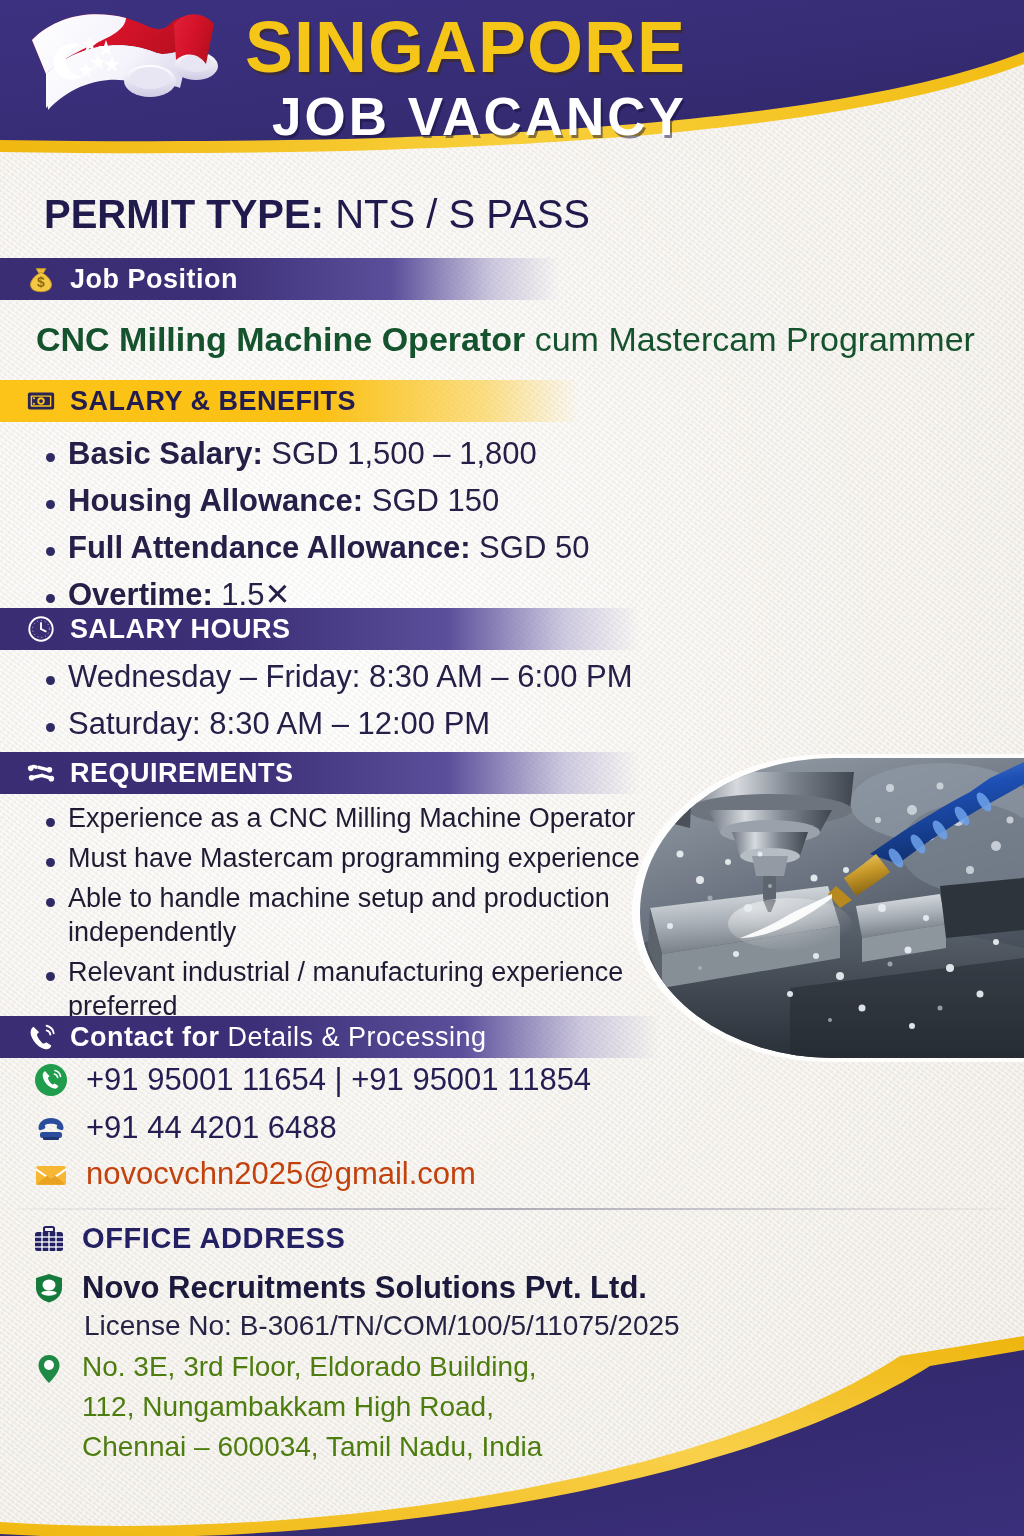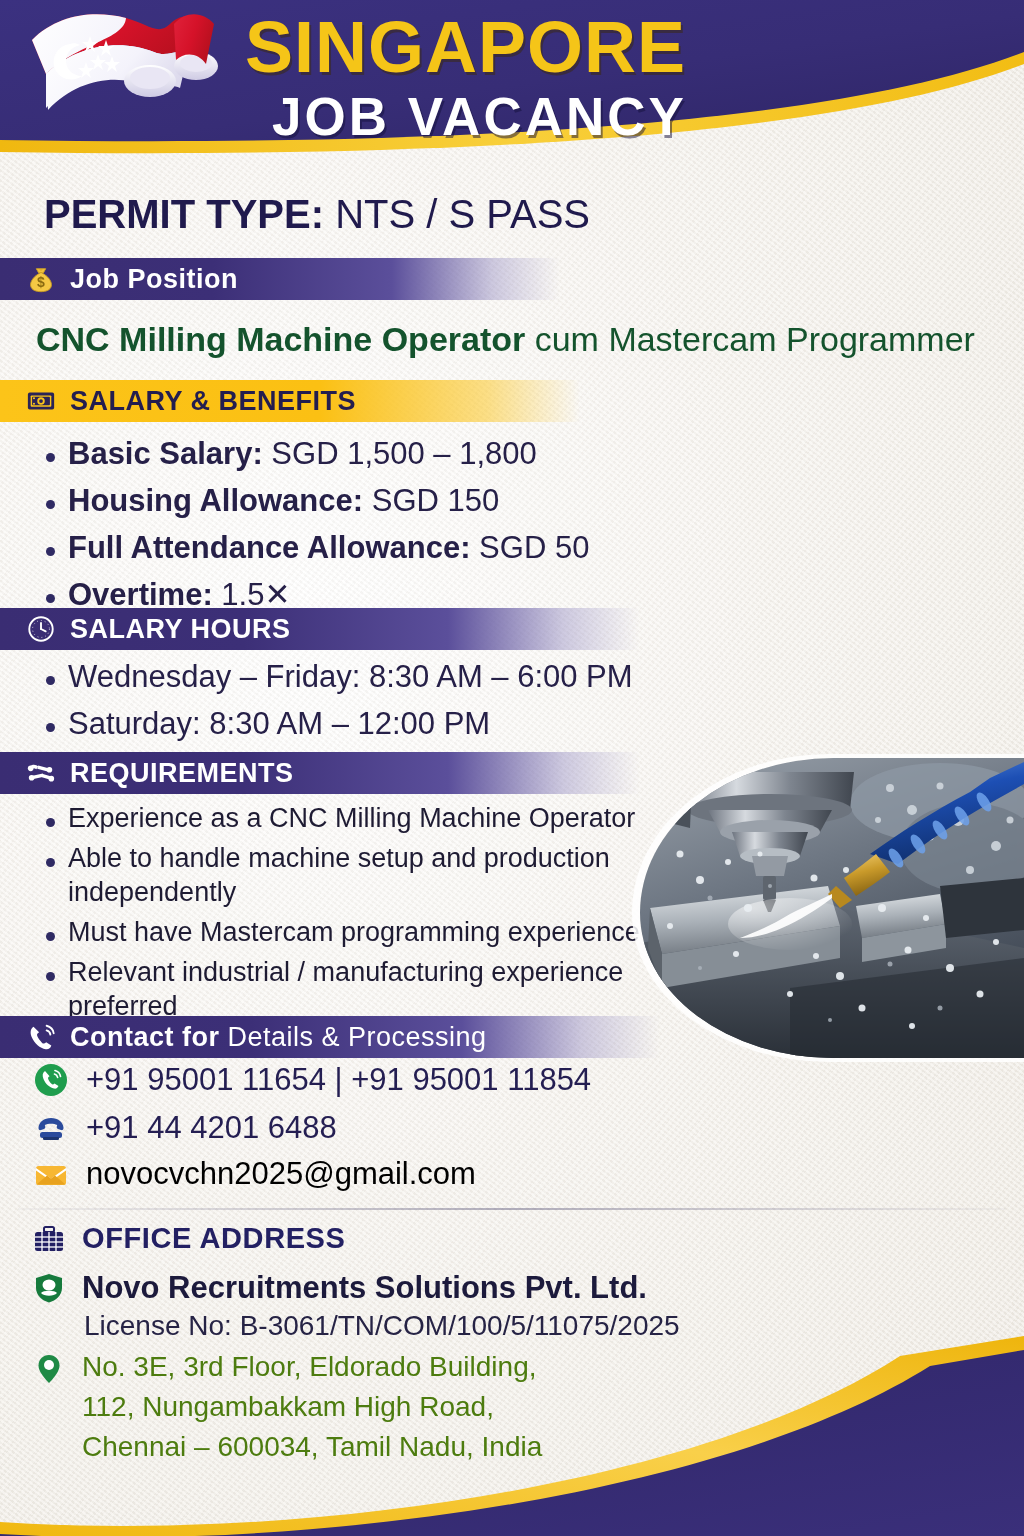--- a/index.html
+++ b/index.html
@@ -119,21 +119,21 @@
   
   .contact-row{
     position:absolute; display:flex; align-items:center; gap:18px;
     font-size:31px; color:#241e52; white-space:nowrap;
   }
   .cicon{ width:34px; height:34px; flex:none; display:block; }
 
   #contact-wa{ left:34px; top:1062px; }
   #contact-tel{ left:34px; top:1110px; }
   #contact-mail{ left:34px; top:1156px; }
-  #contact-mail .ctext{ font-weight:normal; color:#000000; }
+  #contact-mail .ctext{ font-weight:normal; color:#c2410c; }
 
   .divider{
     position:absolute; left:18px; top:1208px; width:988px; height:2px;
     background:linear-gradient(90deg,rgba(120,115,140,.05),rgba(90,85,120,.45),rgba(120,115,140,.05));
   }
 
   .office-head{
     position:absolute; left:32px; top:1222px;
     display:flex; align-items:flex-start; gap:16px;
     font-size:29px; font-weight:bold; letter-spacing:.6px; color:#232063;
@@ -292,22 +292,22 @@
       <circle cx="6" cy="21" r="3"></circle>
       <path d="M18 17 L28 20 L27 23.5 L17 20.5 Z"></path>
       <circle cx="27" cy="22" r="3"></circle>
     </g>
   </svg>
   <div class="bar-label">REQUIREMENTS</div>
 </div>
 
 <ul class="items" id="req-list">
   <li>Experience as a CNC Milling Machine Operator</li>
+  <li>Must have Mastercam programming experience</li>
   <li>Able to handle machine setup and production independently</li>
-  <li>Must have Mastercam programming experience</li>
   <li>Relevant industrial / manufacturing experience preferred</li>
 </ul>
 
 <div class="photo">
   <svg width="384" height="300" viewBox="0 0 384 300">
     <defs>
       <linearGradient id="bgMetal" x1="0" y1="0" x2="0.4" y2="1">
         <stop offset="0%" stop-color="#9aa2ab"></stop>
         <stop offset="45%" stop-color="#6e7783"></stop>
         <stop offset="100%" stop-color="#3c4450"></stop>

